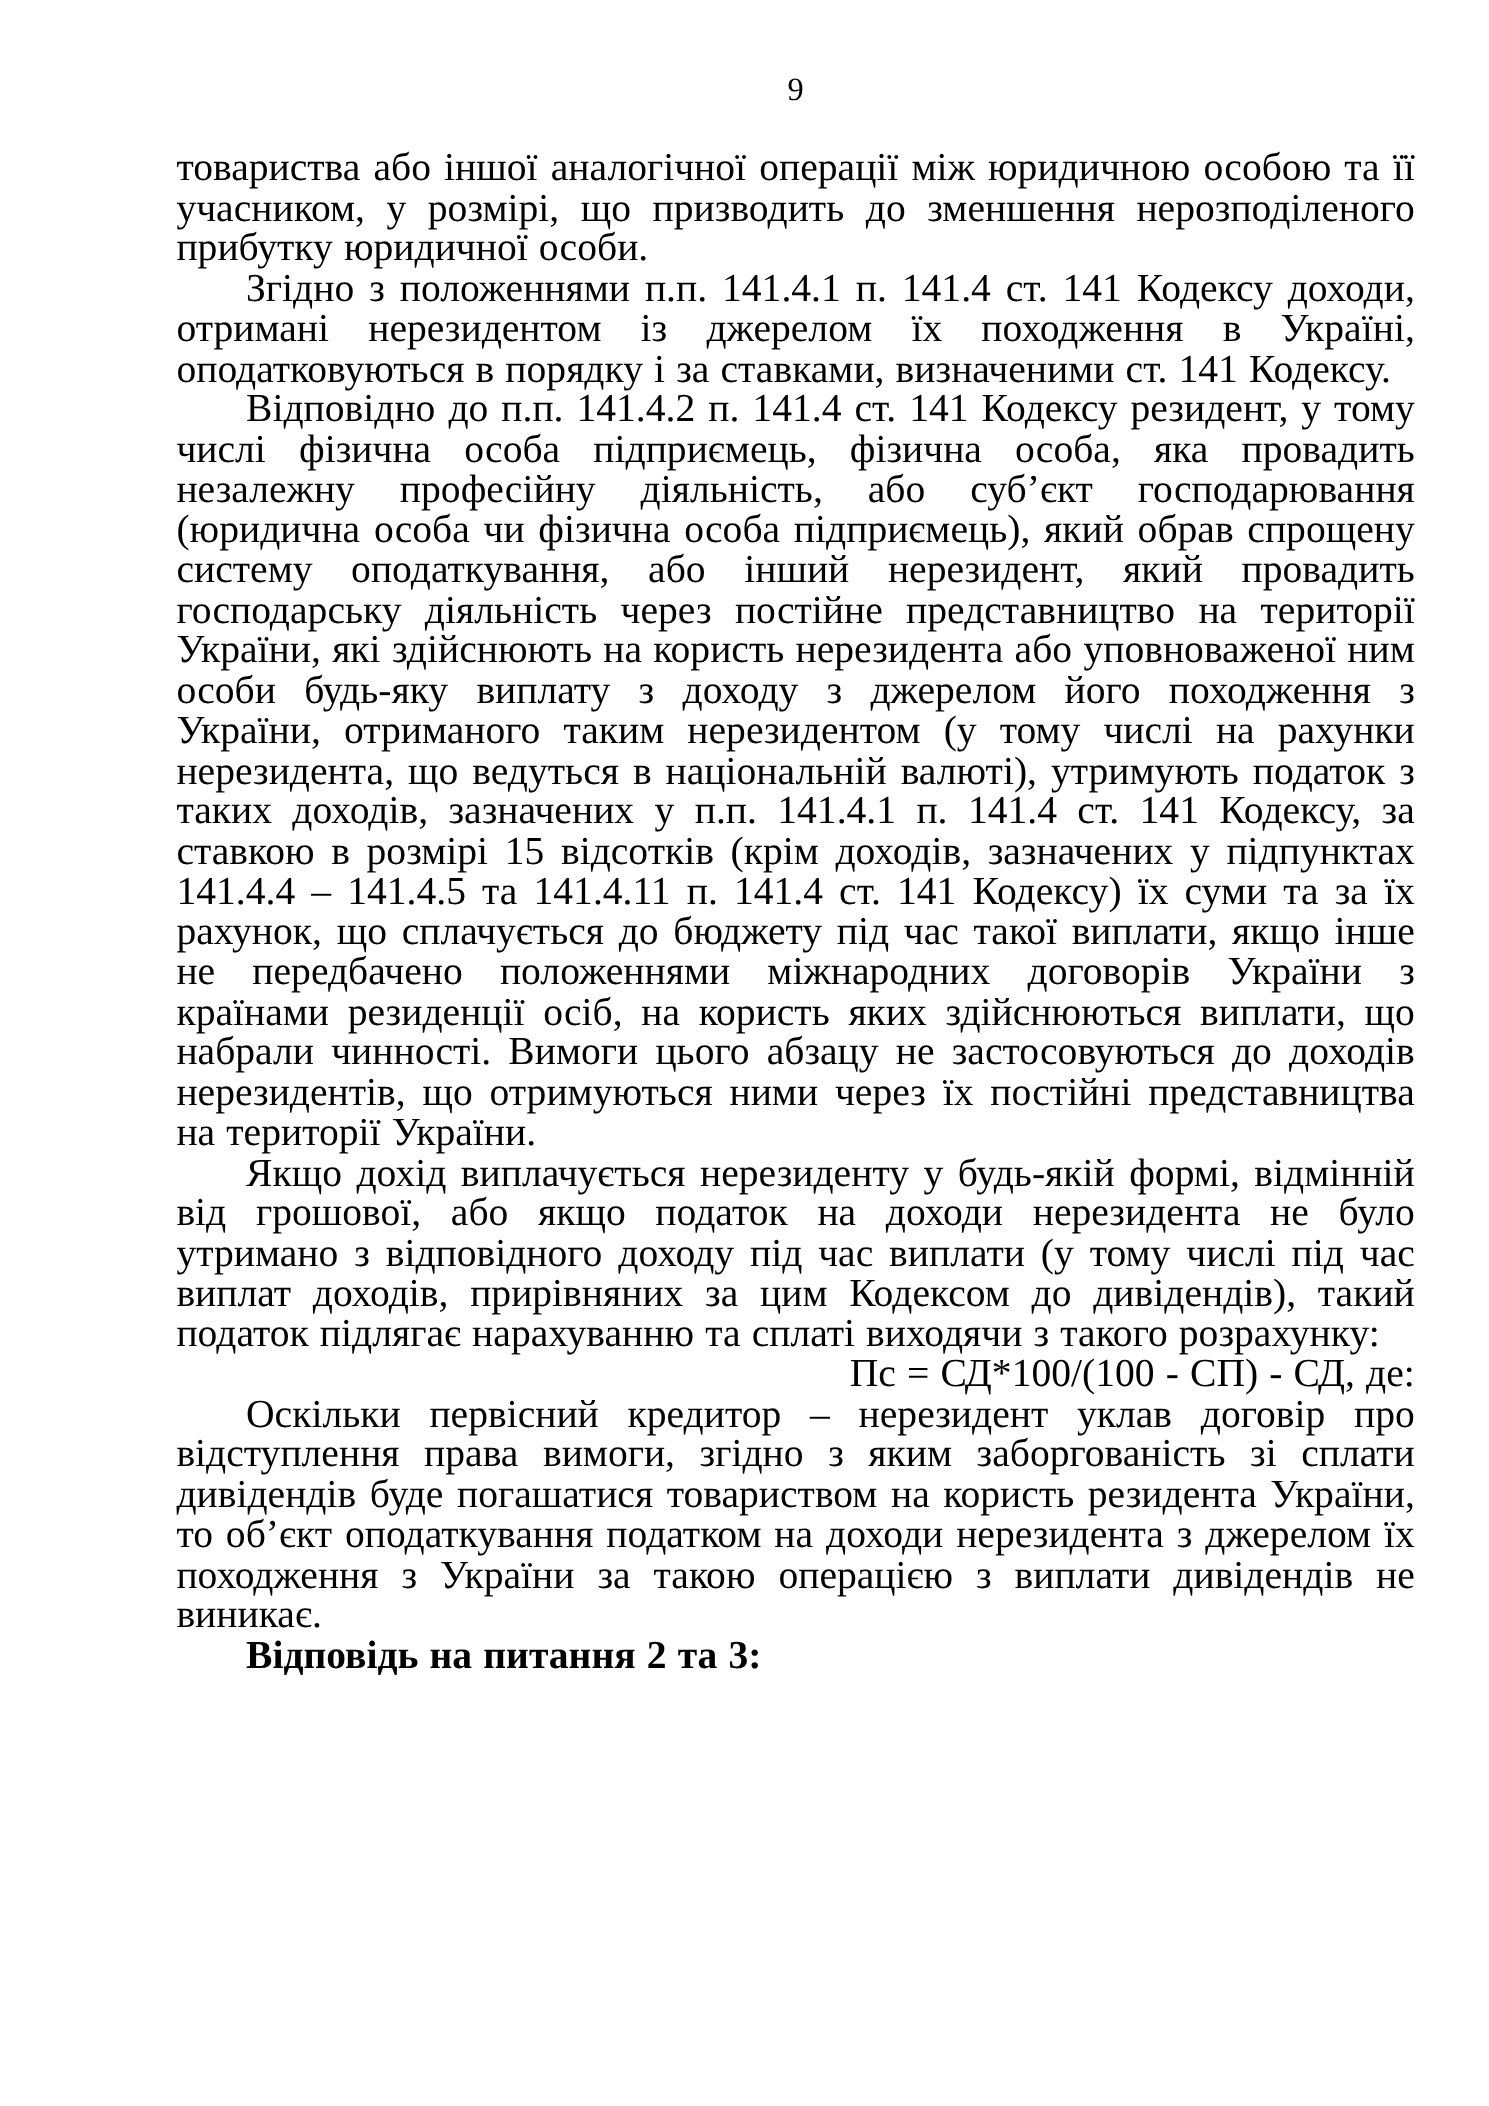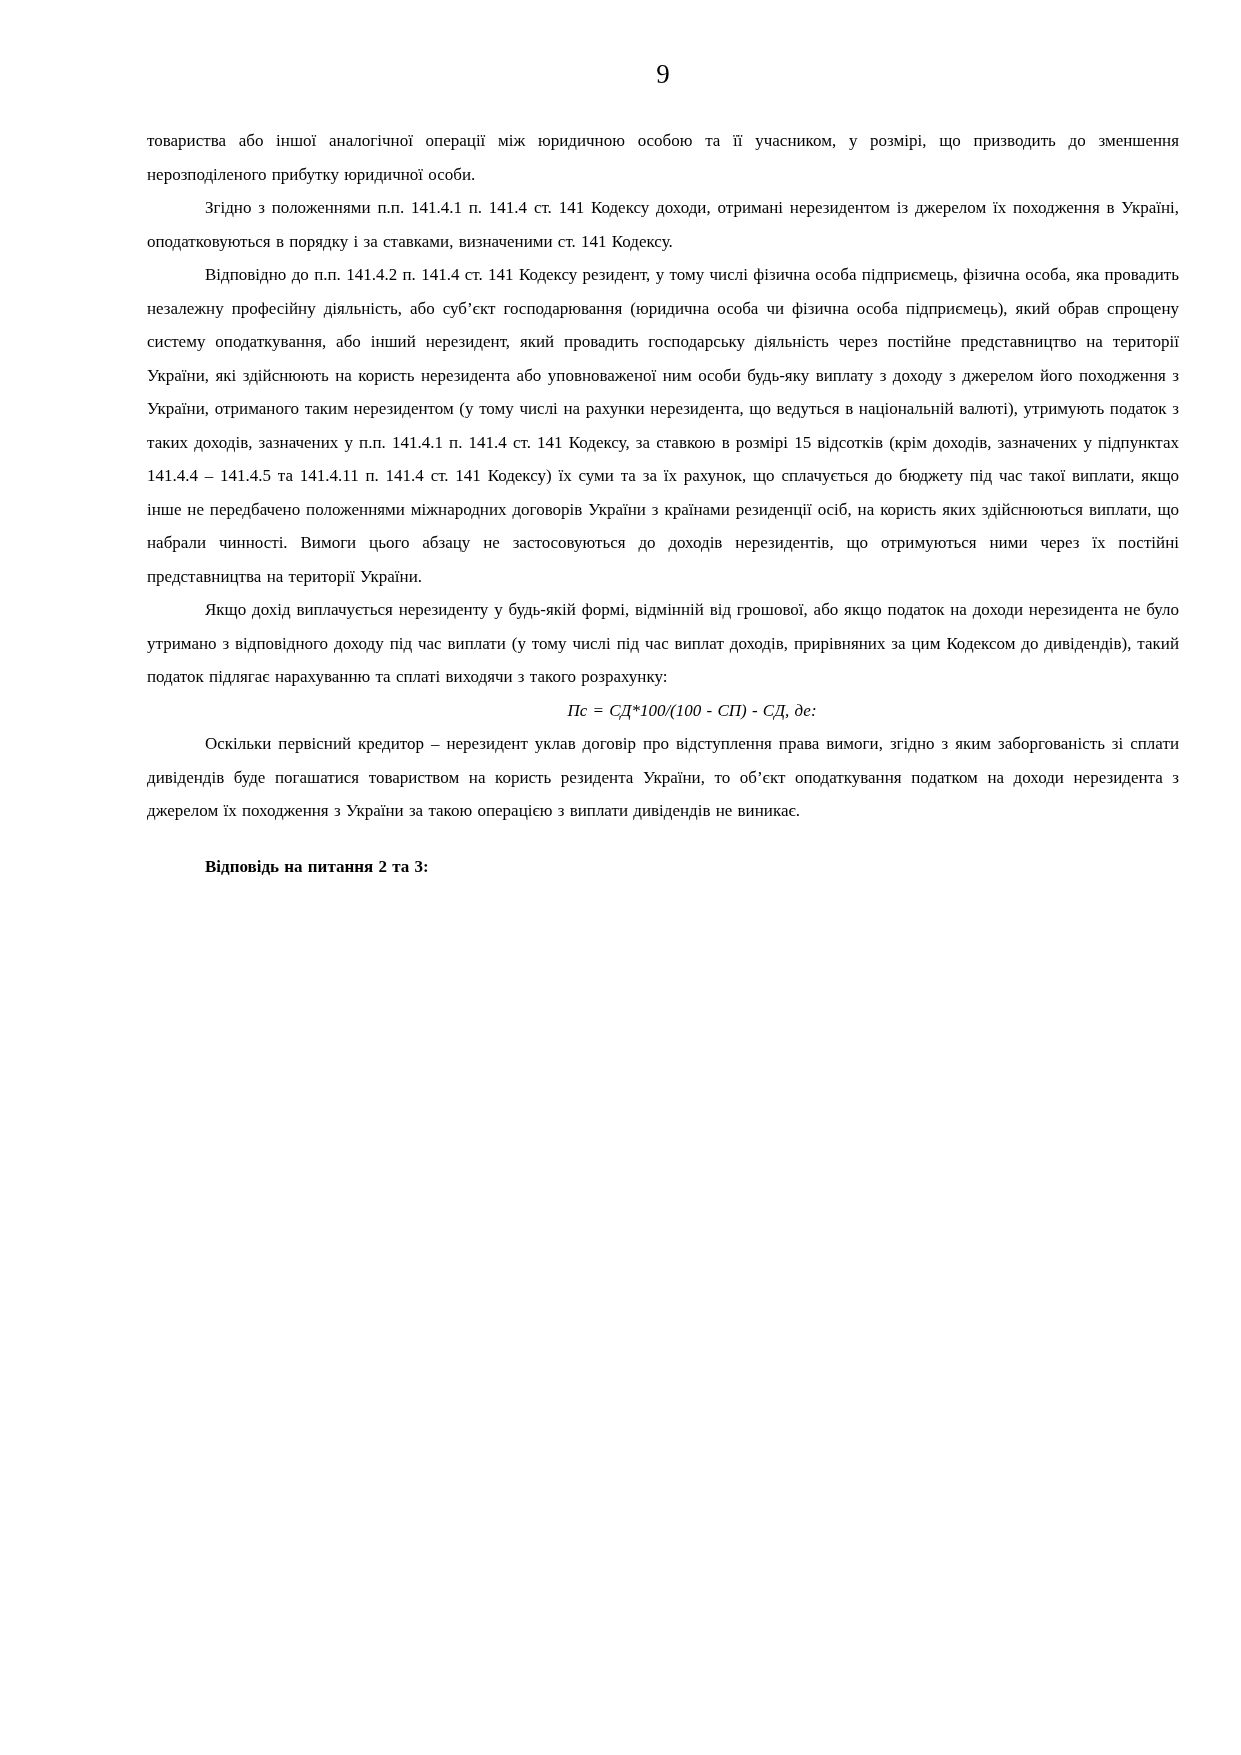--- a/index.html
+++ b/index.html
@@ -20,37 +20,35 @@
     overflow: hidden;
   }
   .page-number {
     text-align: center;
     font-size: 27px;
     line-height: 33px;
     margin-bottom: 33px;
   }
   .para {
     margin: 0;
-    font-size: 17px;
+    font-size: 33px;
     line-height: 33.5px;
     text-align: justify;
     text-indent: 58px;
     word-spacing: 1px;
   }
   .para.no-indent {
     text-indent: 0;
   }
   .para.formula-line {
-    text-align: center;
-    font-style: italic;
+    text-align: right;
   }
   .para.heading-bold {
     font-weight: bold;
     text-align: left;
-    margin-top: 22px;
   }
 </style>
 </head>
 <body>
 
 <div class="page">
   <div class="page-number">9</div>
 
   <p class="para no-indent">товариства або іншої аналогічної операції між юридичною особою та її учасником, у розмірі, що призводить до зменшення нерозподіленого прибутку юридичної особи.</p>
 

